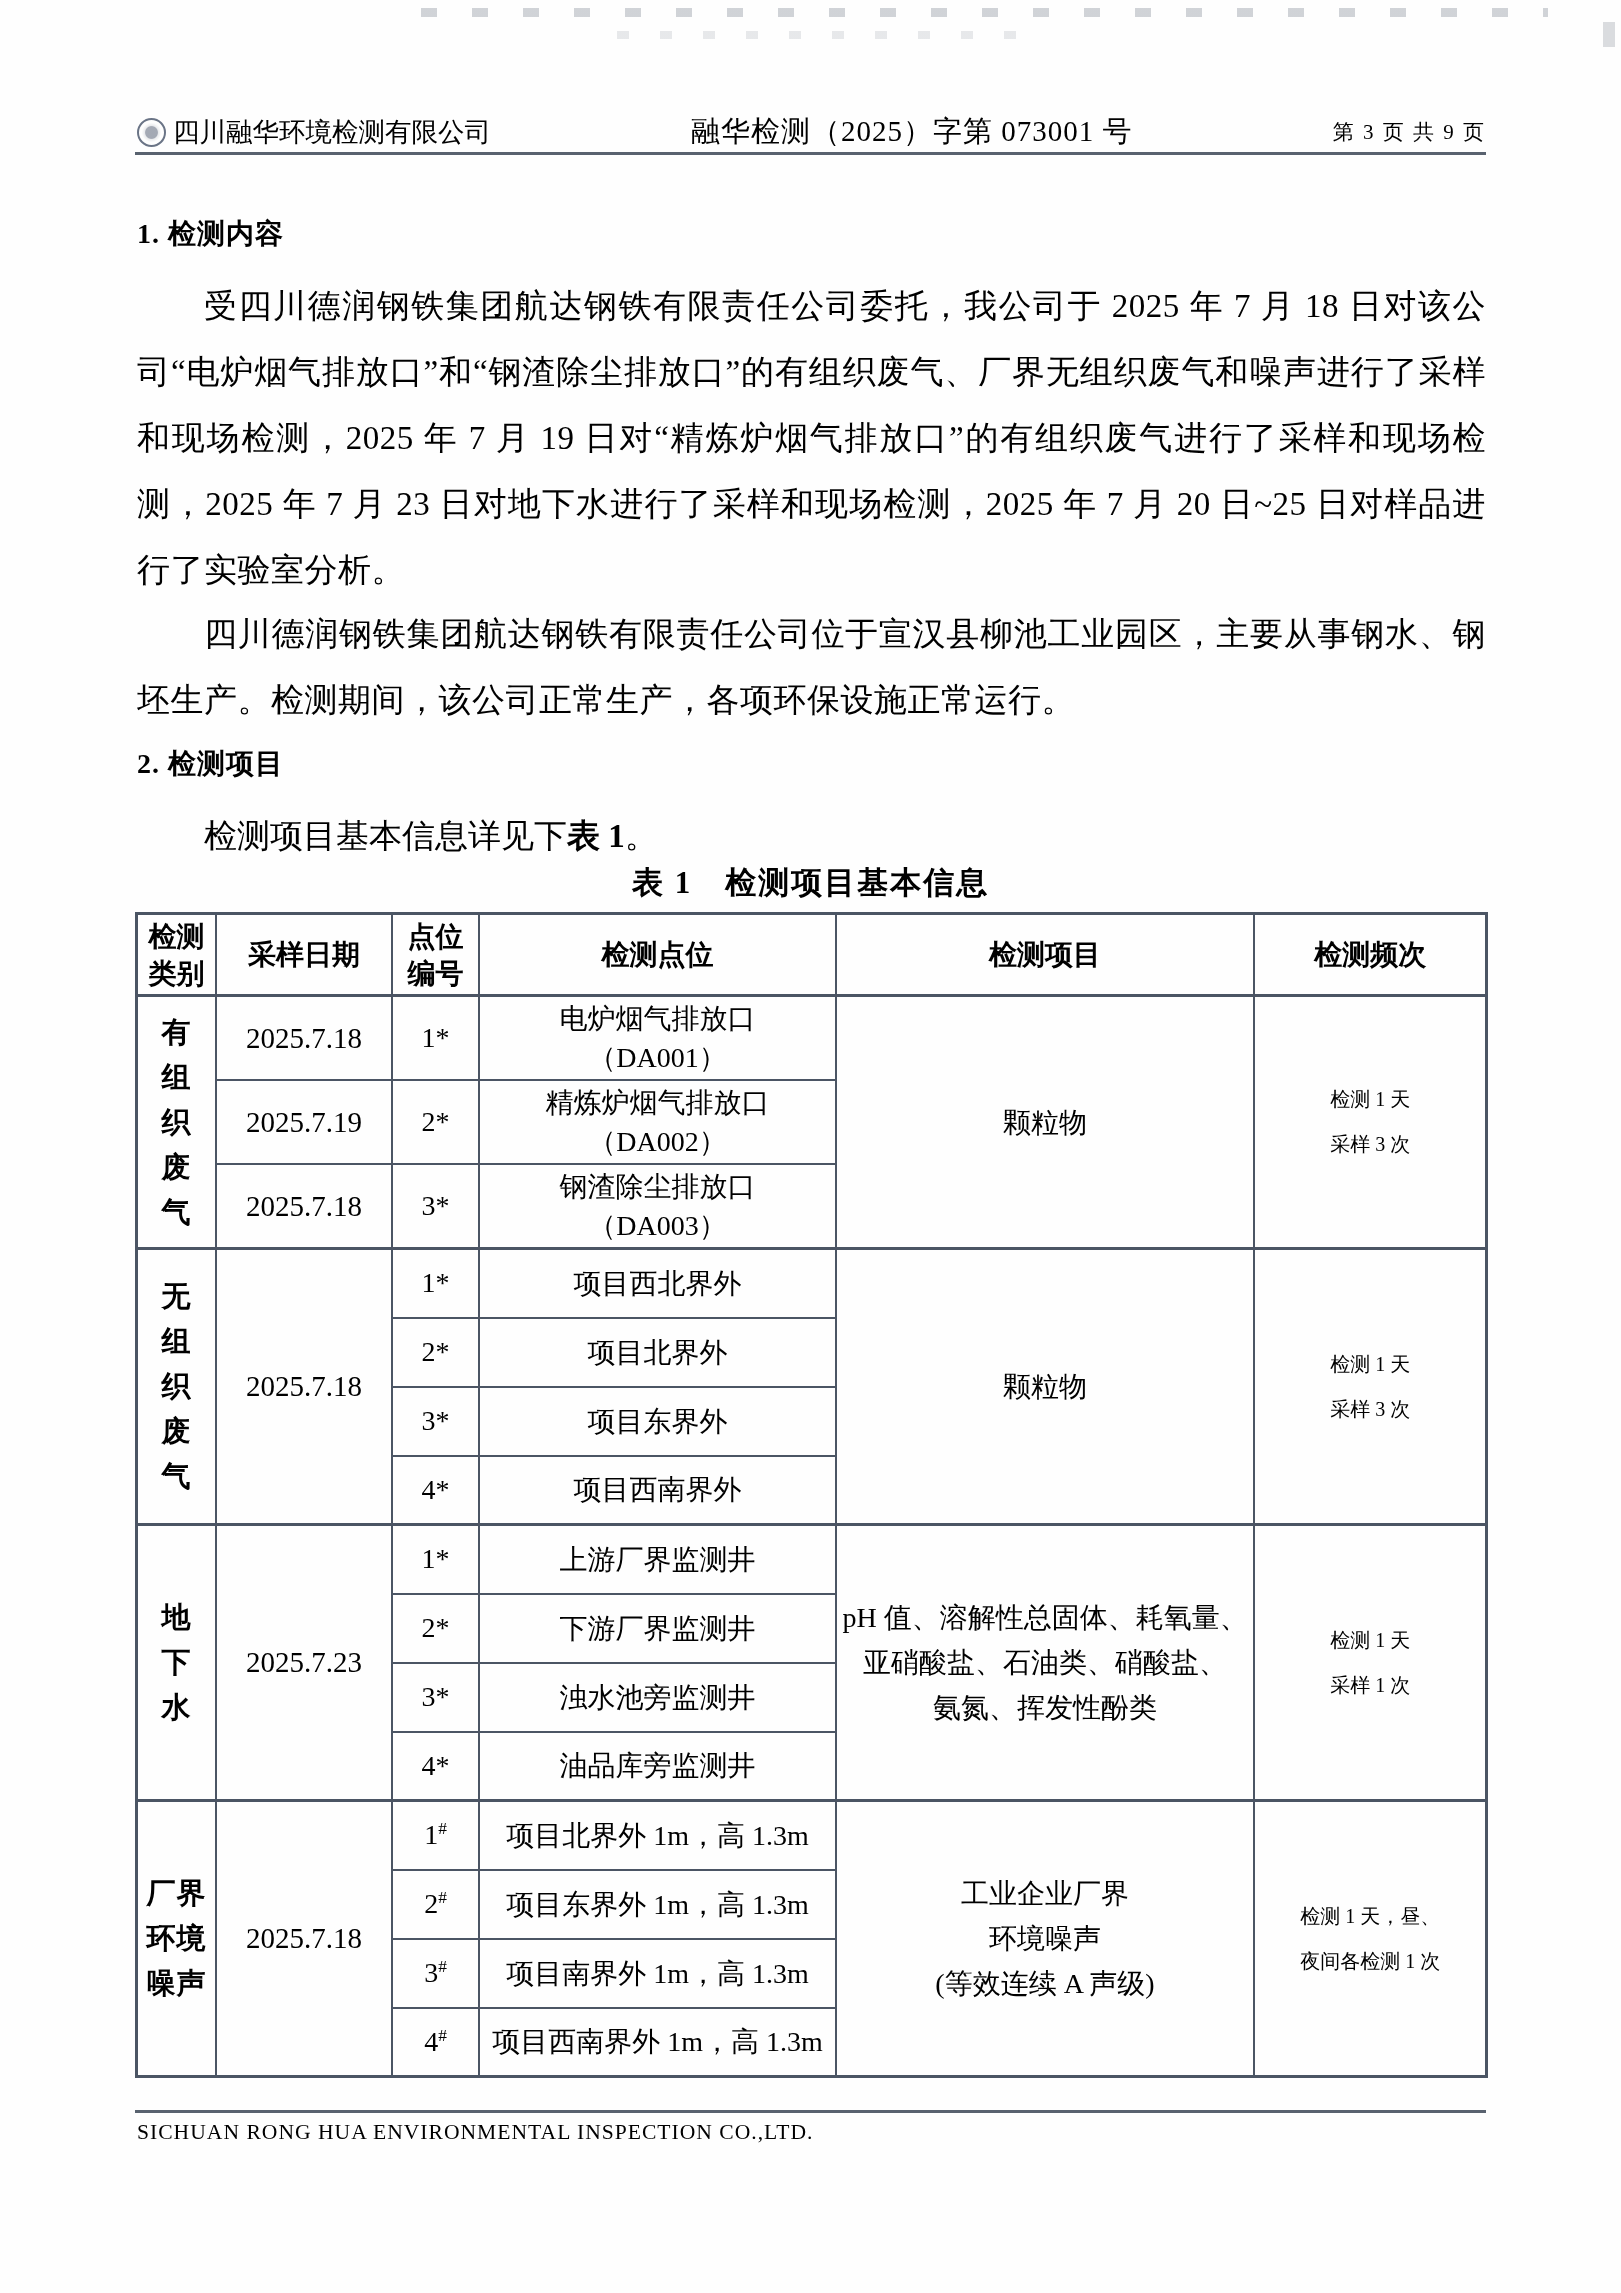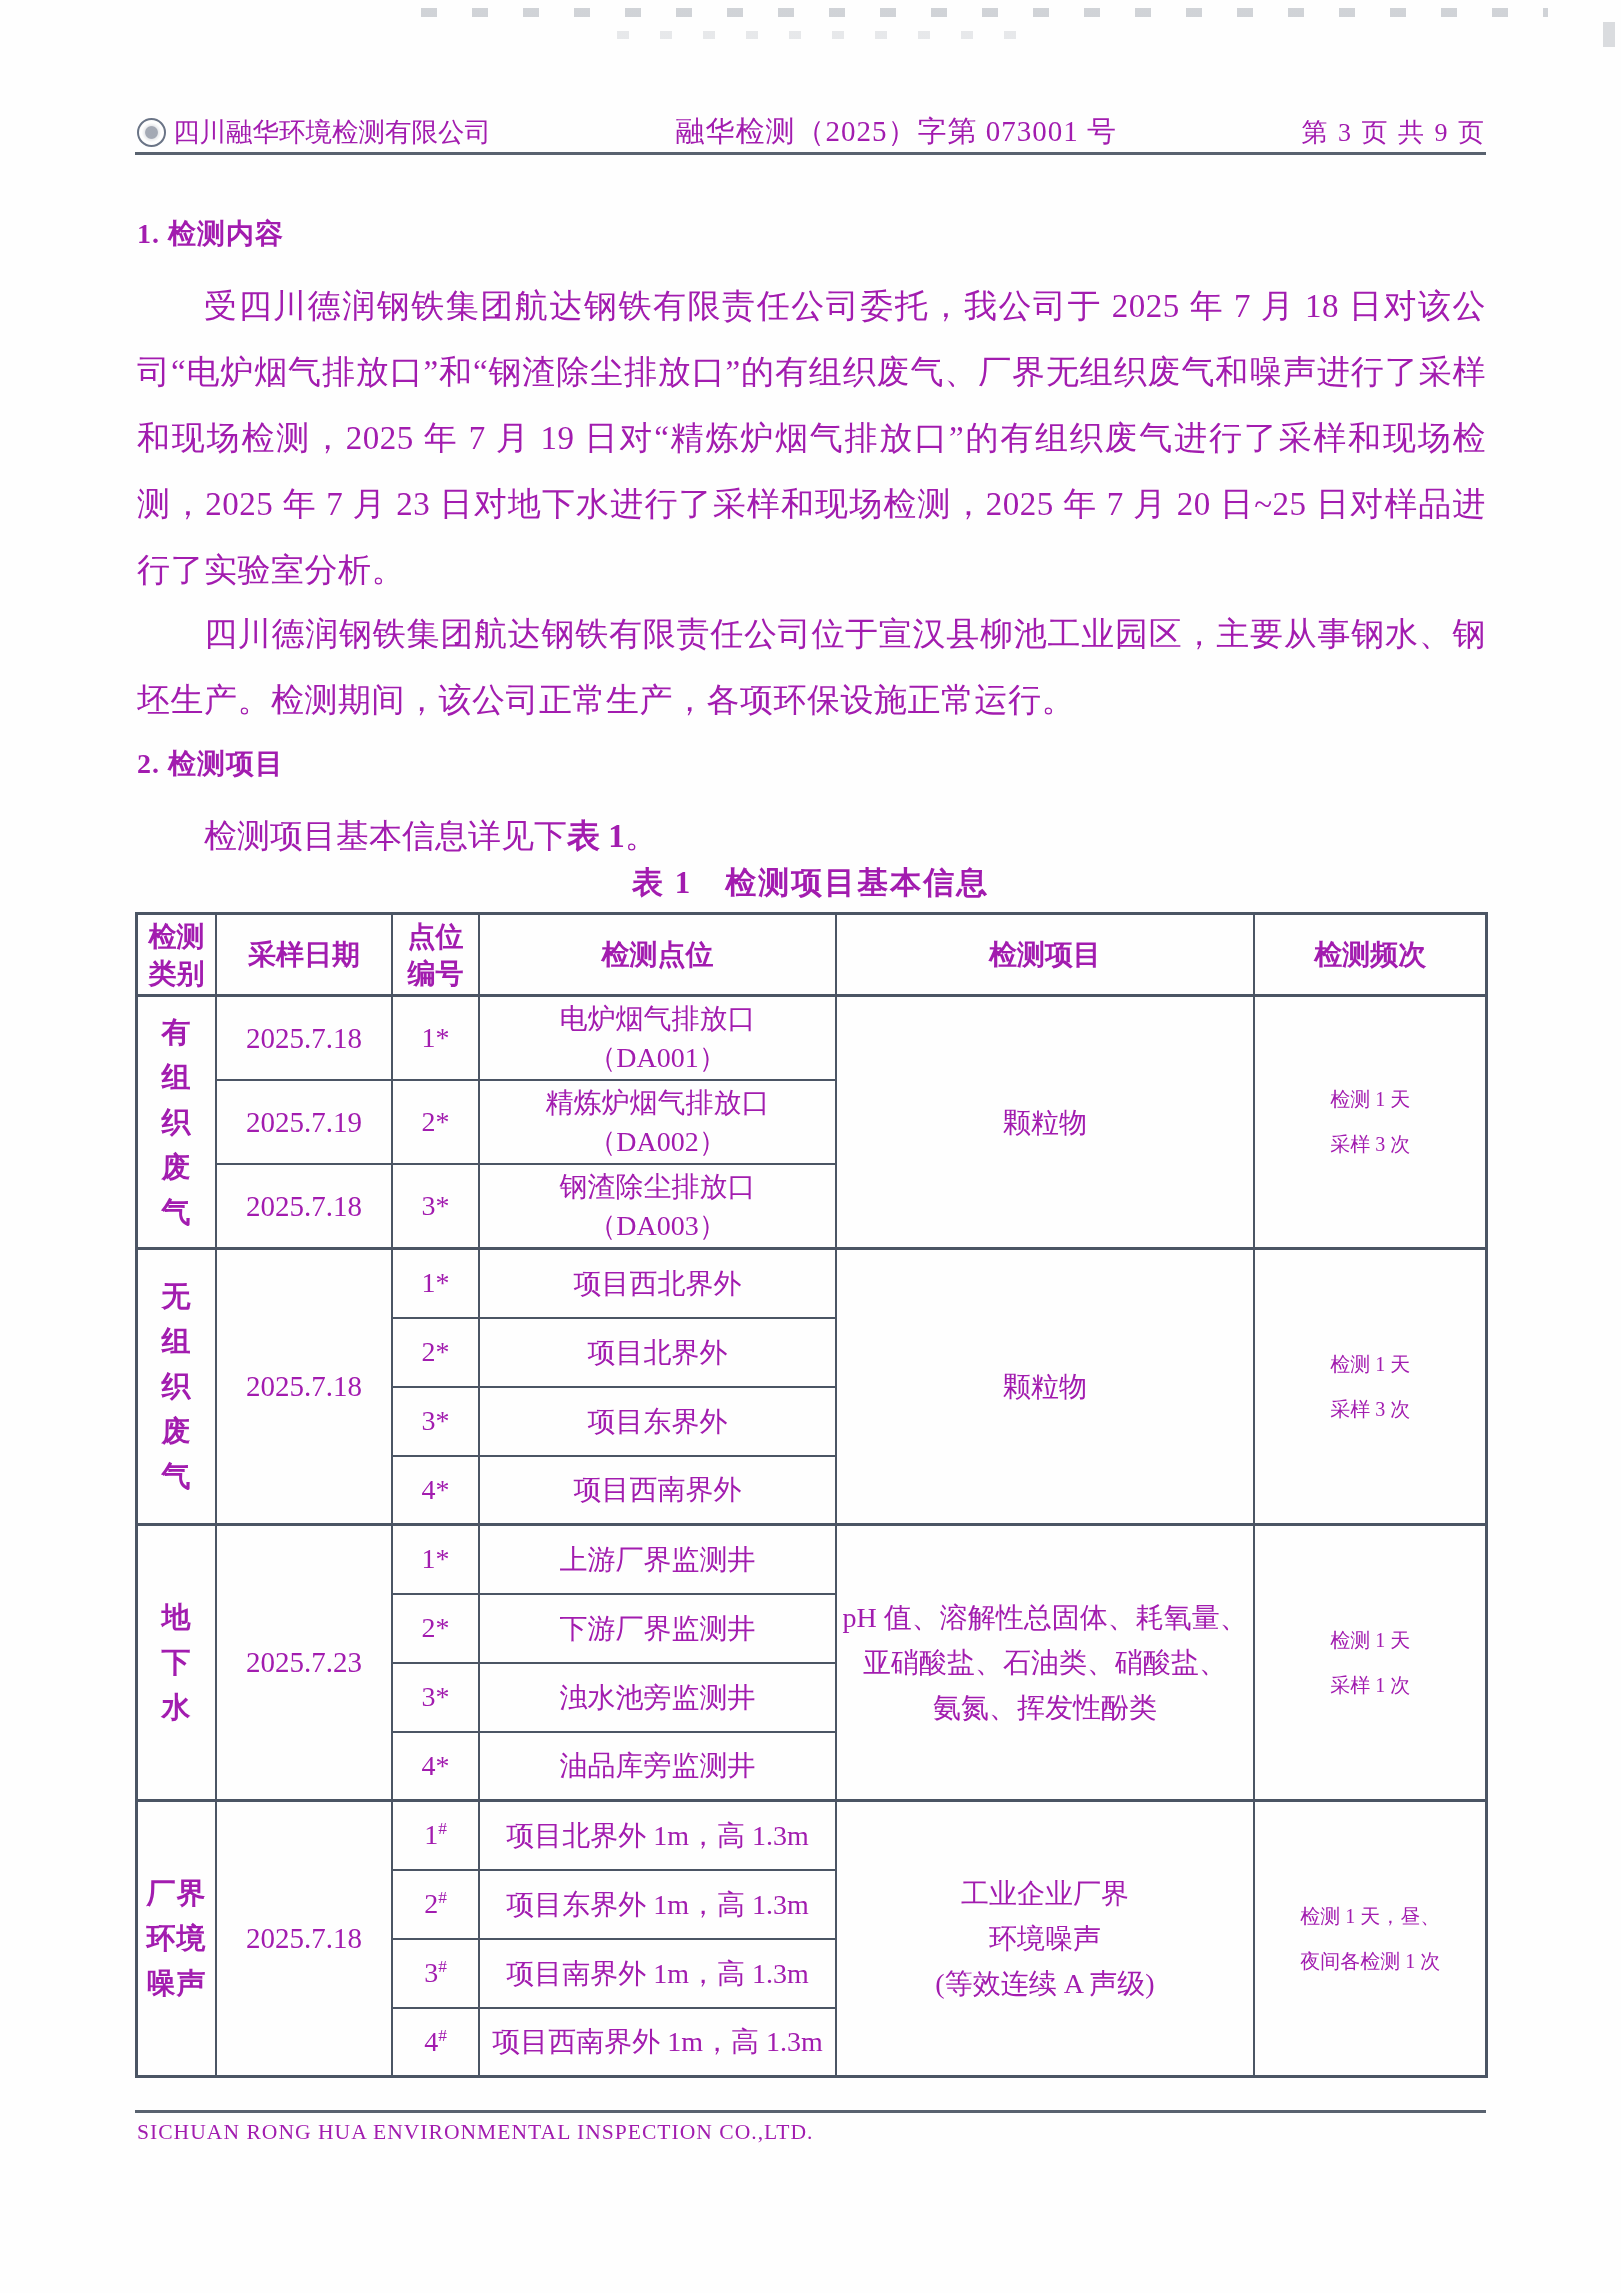--- a/index.html
+++ b/index.html
@@ -1,32 +1,32 @@
 <!DOCTYPE html>
 <html><head>
 <meta charset="utf-8">
 <style>
   html,body{margin:0;padding:0;background:#d9d9d9;}
   .page{position:relative;width:1621px;height:2294px;margin:0 auto;background:#fefefe;
-        font-family:"Liberation Serif","DejaVu Serif",serif;color:#a21caf;overflow:hidden;}
+        font-family:"Liberation Serif","DejaVu Serif",serif;color:#000000;overflow:hidden;}
 
   
   .noise1{position:absolute;top:7.8px;left:421px;width:1127px;height:8.8px;
           background:repeating-linear-gradient(90deg,rgba(90,100,115,.28) 0 15.7px,transparent 15.7px 51px);}
   .noise2{position:absolute;top:31px;left:617px;width:421px;height:7.8px;
           background:repeating-linear-gradient(90deg,rgba(90,100,115,.14) 0 11.8px,transparent 11.8px 43px);}
   .noise3{position:absolute;top:21.6px;right:5.9px;width:11.8px;height:25.5px;background:rgba(90,100,115,.22);}
 
   
   .hdr{position:absolute;top:112px;left:137px;width:1349px;display:flex;align-items:center;}
   .hdr-left{display:flex;align-items:center;gap:6.9px;font-size:26.5px;white-space:nowrap;}
   .logo{width:29px;height:29px;border-radius:50%;border:2px solid #6a7486;box-sizing:border-box;
         background:radial-gradient(circle at 50% 50%, rgba(90,100,120,.55) 0 5.9px, rgba(90,100,120,.12) 6.9px, transparent 9.8px);}
   .hdr-center{flex:1;text-align:center;font-size:29px;letter-spacing:1px;}
-  .hdr-right{font-size:26px;white-space:nowrap;letter-spacing:2px;}
+  .hdr-right{font-size:21px;white-space:nowrap;letter-spacing:2px;}
   .rule-top{position:absolute;top:152px;left:135px;width:1351px;height:2.9px;background:#59626f;}
 
   
   .sec{position:absolute;left:137px;font-size:28px;font-weight:bold;letter-spacing:1px;}
   #sec1{top:215px;} #sec2{top:745px;}
   .para{position:absolute;left:137px;width:1349px;font-size:33px;line-height:66px;
         text-align:justify;text-indent:67px;letter-spacing:0.5px;}
   #p1{top:273px;} #p2{top:601px;}
   #intro{position:absolute;left:137px;top:814px;width:1349px;font-size:33px;text-indent:67px;}
   #intro .b{font-weight:bold;text-align:right;}

